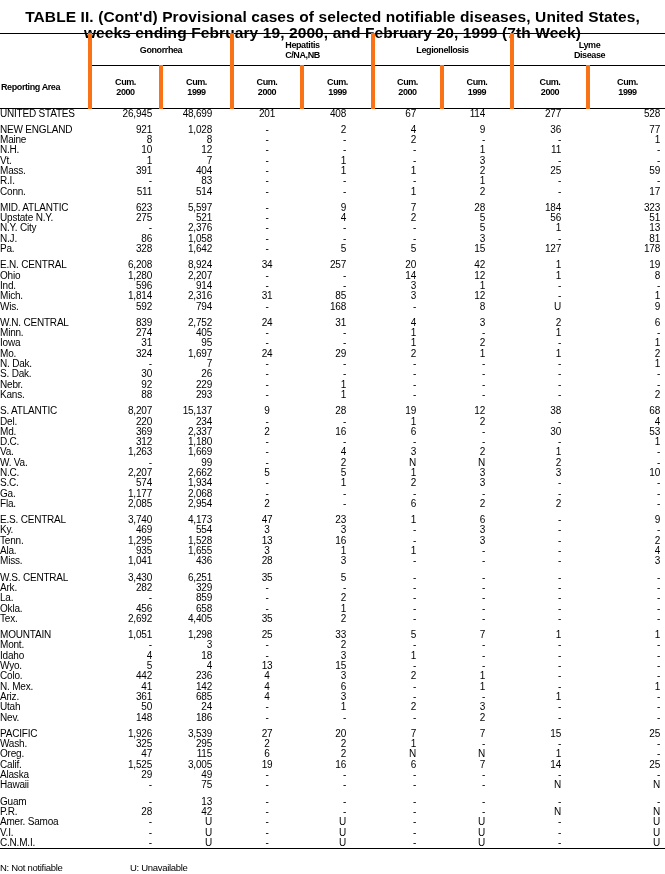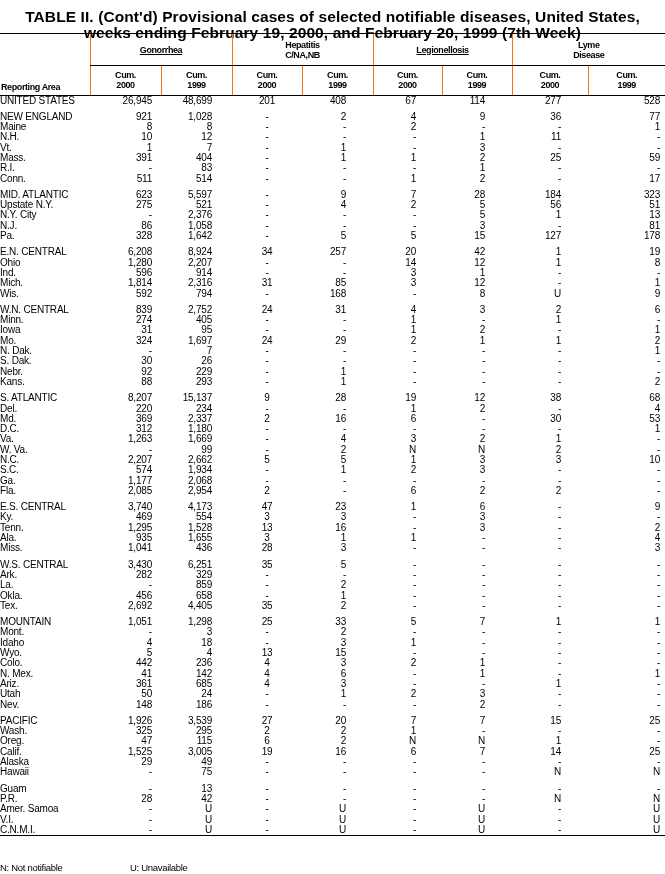--- a/index.html
+++ b/index.html
@@ -7,22 +7,22 @@
   .title{font-weight:bold;font-size:15.5px;line-height:16px;text-align:center;letter-spacing:0.1px;padding-top:9px;}
   .title .l1{display:block;}
   .title .l2{display:block;}
   table{border-collapse:collapse;position:absolute;left:0;top:33px;width:665px;table-layout:fixed;}
   col.c0{width:90px;} col.c1{width:71px;} col.c2{width:71px;} col.c3{width:70px;} col.c4{width:71px;}
   col.c5{width:69px;} col.c6{width:70px;} col.c7{width:76px;} col.c8{width:77px;}
   thead th{font-weight:bold;font-size:9px;line-height:10px;letter-spacing:-0.4px;}
   .grp th{height:29px;border-top:1.5px solid #000;border-bottom:1px solid #000;text-align:center;vertical-align:middle;}
   .grp th.ra{border-bottom:none;}
   .sub th{height:25px;border-bottom:1.5px solid #000;text-align:center;vertical-align:middle;}
-  .sub th.ra{text-align:left;vertical-align:bottom;padding-bottom:3px;}
-  .vl{border-left:1px solid #f97316;text-decoration:underline;}
+  .sub th.ra{text-align:left;vertical-align:bottom;padding-bottom:16px;}
+  .vl{border-left:4px solid #f97316;}
   tbody td{font-size:10px;line-height:10.3px;height:10.3px;padding:0;white-space:nowrap;letter-spacing:-0.2px;}
   tbody td.area{text-align:left;}
   tbody td.num{text-align:right;}
   td.g1{padding-right:9px;} td.g2{padding-right:20px;}
   td.h1{text-align:center!important;padding-right:0;} td.h2{padding-right:27px;}
   td.l1{padding-right:26px;} td.l2{padding-right:27px;}
   td.y1{padding-right:27px;} td.y2{padding-right:5px;}
   tr.gap td{height:6px;line-height:6px;}
   tr.last td{border-bottom:1.5px solid #000;}
   .footer{position:absolute;left:0;top:862px;font-size:9.5px;letter-spacing:-0.3px;}

